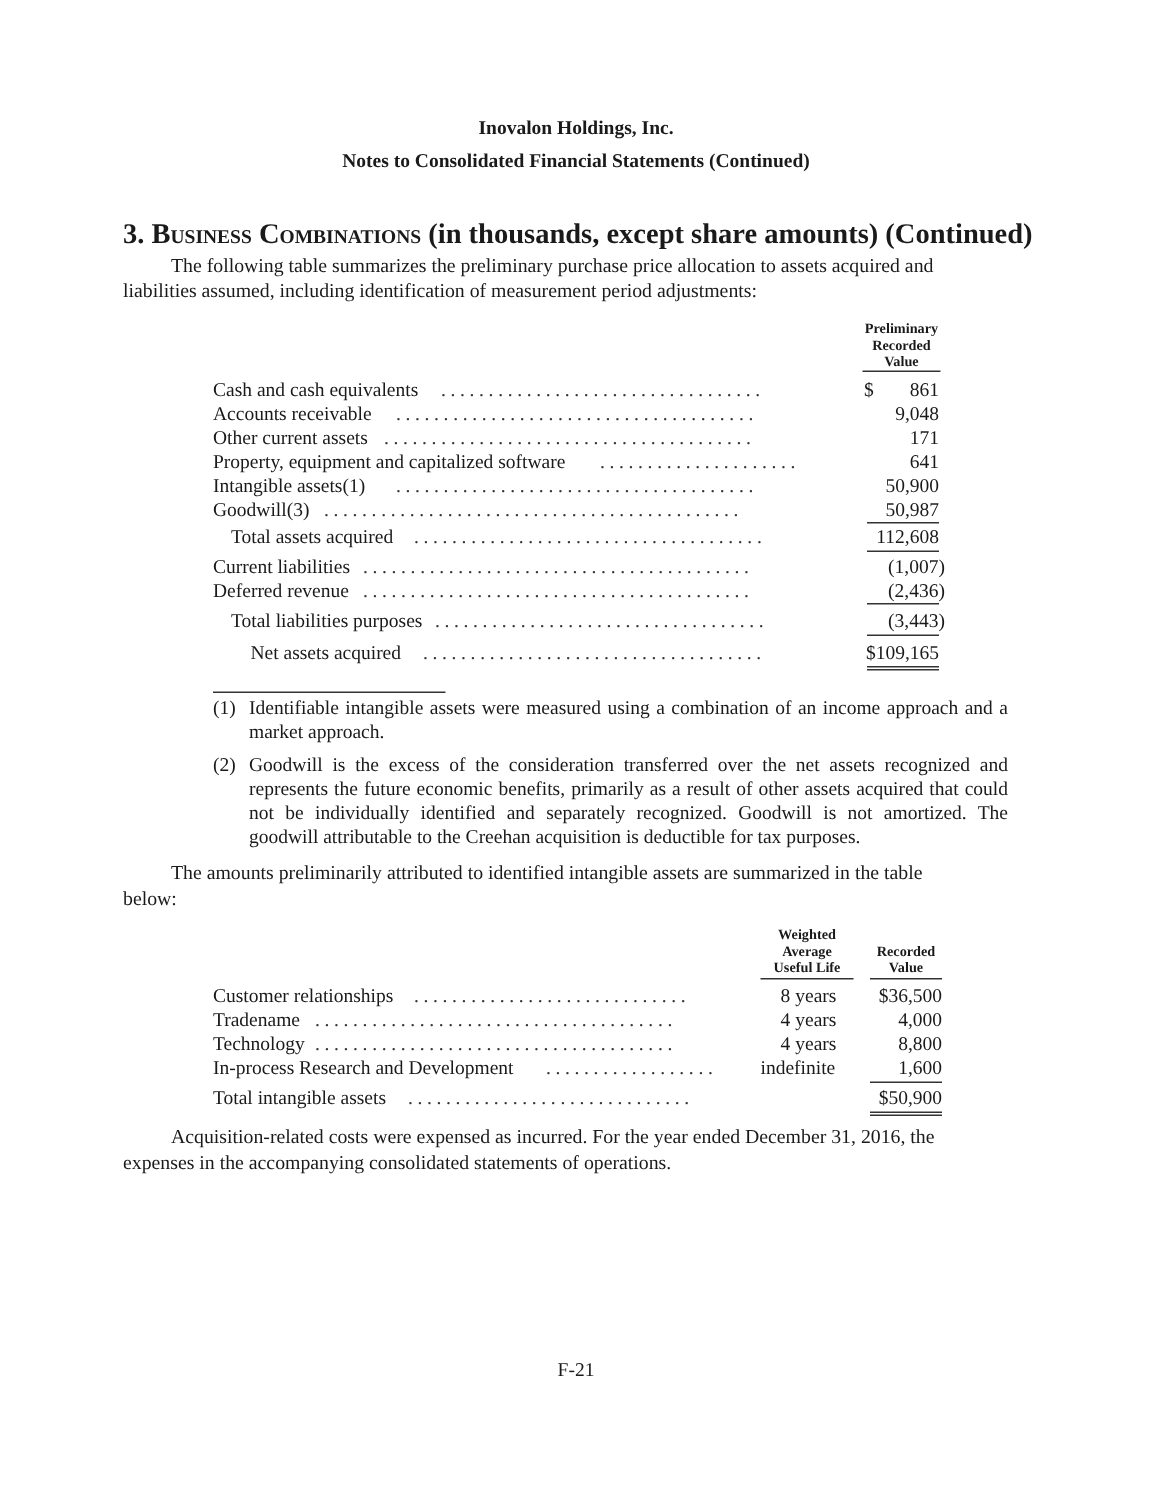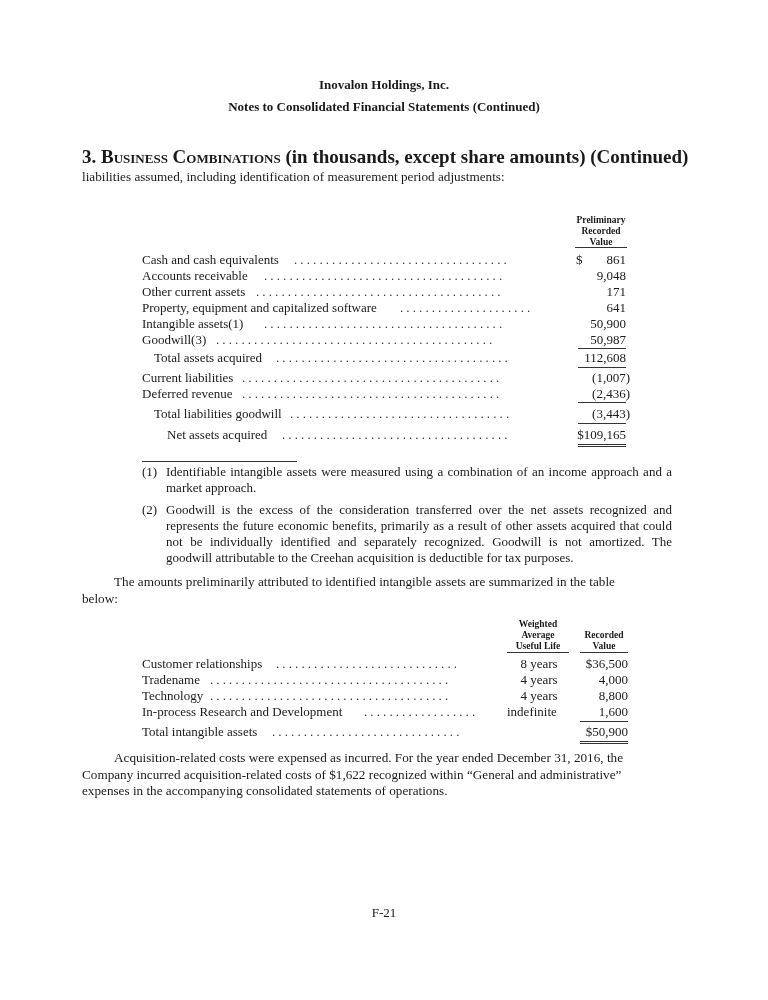--- a/index.html
+++ b/index.html
@@ -30,20 +30,21 @@
 <div class="abs center title" style="top:77px;">Inovalon Holdings, Inc.</div>
 <div class="abs center title" style="top:99px;">Notes to Consolidated Financial Statements (Continued)</div>
 
 <div class="abs heading">
   <span>3.</span>
   <span class="sc">Business Combinations</span>
   <span>(in thousands, except share amounts) (Continued)</span>
 </div>
 
 <div class="abs para" style="top:169px;">
+  <div><span class="ind"></span><span>The following table summarizes the preliminary purchase price allocation to assets acquired and</span></div>
   <div>liabilities assumed, including identification of measurement period adjustments:</div>
 </div>
 
 <div class="colhead" style="left:570px; top:215px; width:62px;">
   <div>Preliminary</div>
   <div>Recorded</div>
   <div>Value</div>
 </div>
 <div class="rule" style="left:575px; top:247px; width:52px;"></div>
 
@@ -94,21 +95,21 @@
     <span class="val" style="left:436px; width:52px;">(1,007)</span>
   </div>
   <div class="row" style="top:386px; width:492px;">
     <span class="label">Deferred revenue</span>
     <span class="dots" style="left:100px; width:317px;">.........................................</span>
     <span class="val" style="left:436px; width:52px;">(2,436)</span>
   </div>
   <div class="rule" style="left:578px; top:402px; width:48px;"></div>
 
   <div class="row" style="top:406px; width:492px;">
-    <span class="label" style="left:12px;">Total liabilities goodwill</span>
+    <span class="label" style="left:12px;">Total liabilities purposes</span>
     <span class="dots" style="left:148px; width:269px;">...................................</span>
     <span class="val" style="left:436px; width:52px;">(3,443)</span>
   </div>
   <div class="rule" style="left:578px; top:423px; width:48px;"></div>
 
   <div class="row" style="top:427px; width:490px;">
     <span class="label" style="left:25px;">Net assets acquired</span>
     <span class="dots" style="left:140px; width:277px;">....................................</span>
     <span class="val" style="left:430px; width:54px;text-align:right;">$109,165</span>
   </div>
@@ -173,17 +174,16 @@
   <div class="row" style="top:724px; width:490px;">
     <span class="label">Total intangible assets</span>
     <span class="dots" style="left:130px; width:229px;">..............................</span>
     <span class="val" style="left:432px; width:54px;">$50,900</span>
   </div>
   <div class="dbl" style="left:580px; top:741px; width:48px;"></div>
 </div>
 
 <div class="abs para" style="top:750px;">
   <div><span class="ind"></span><span>Acquisition-related costs were expensed as incurred. For the year ended December 31, 2016, the</span></div>
-  <div>Company incurred acquisition-related costs of $1,622 recognized within “General and administrative”</div>
   <div>expenses in the accompanying consolidated statements of operations.</div>
 </div>
 
 <div class="abs center pagenum" style="top:905px;">F-21</div>
 
 </body></html>

